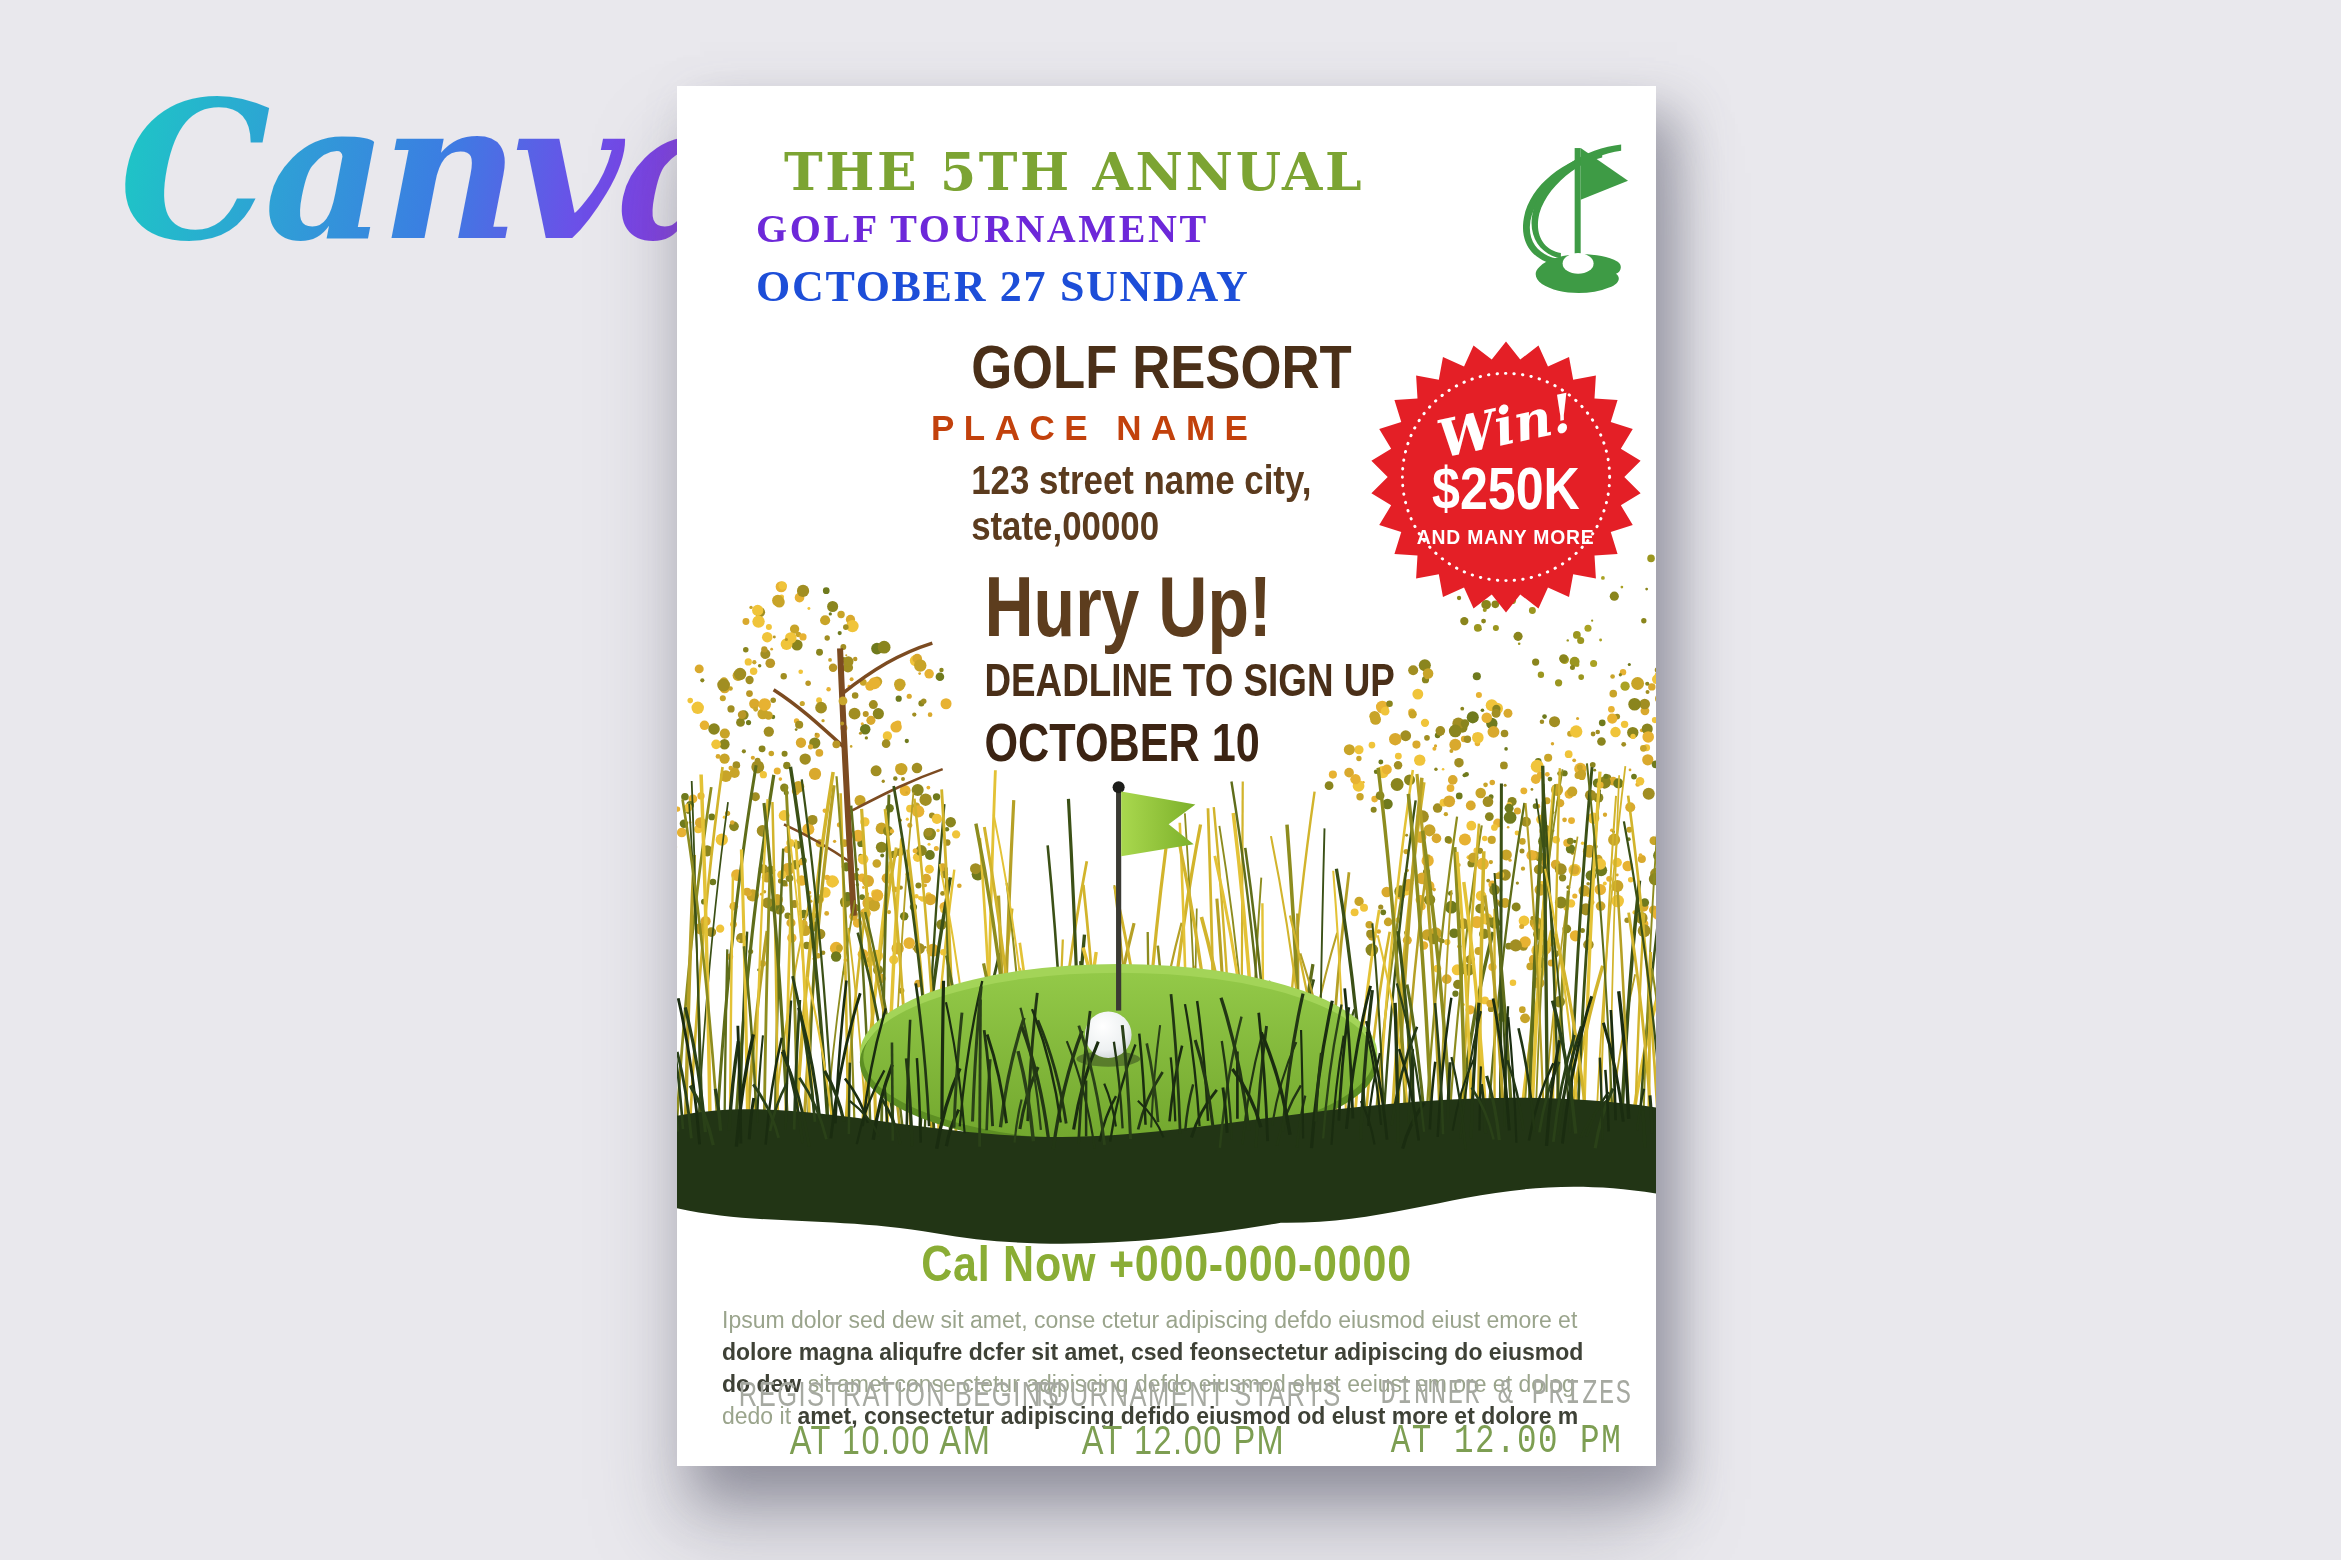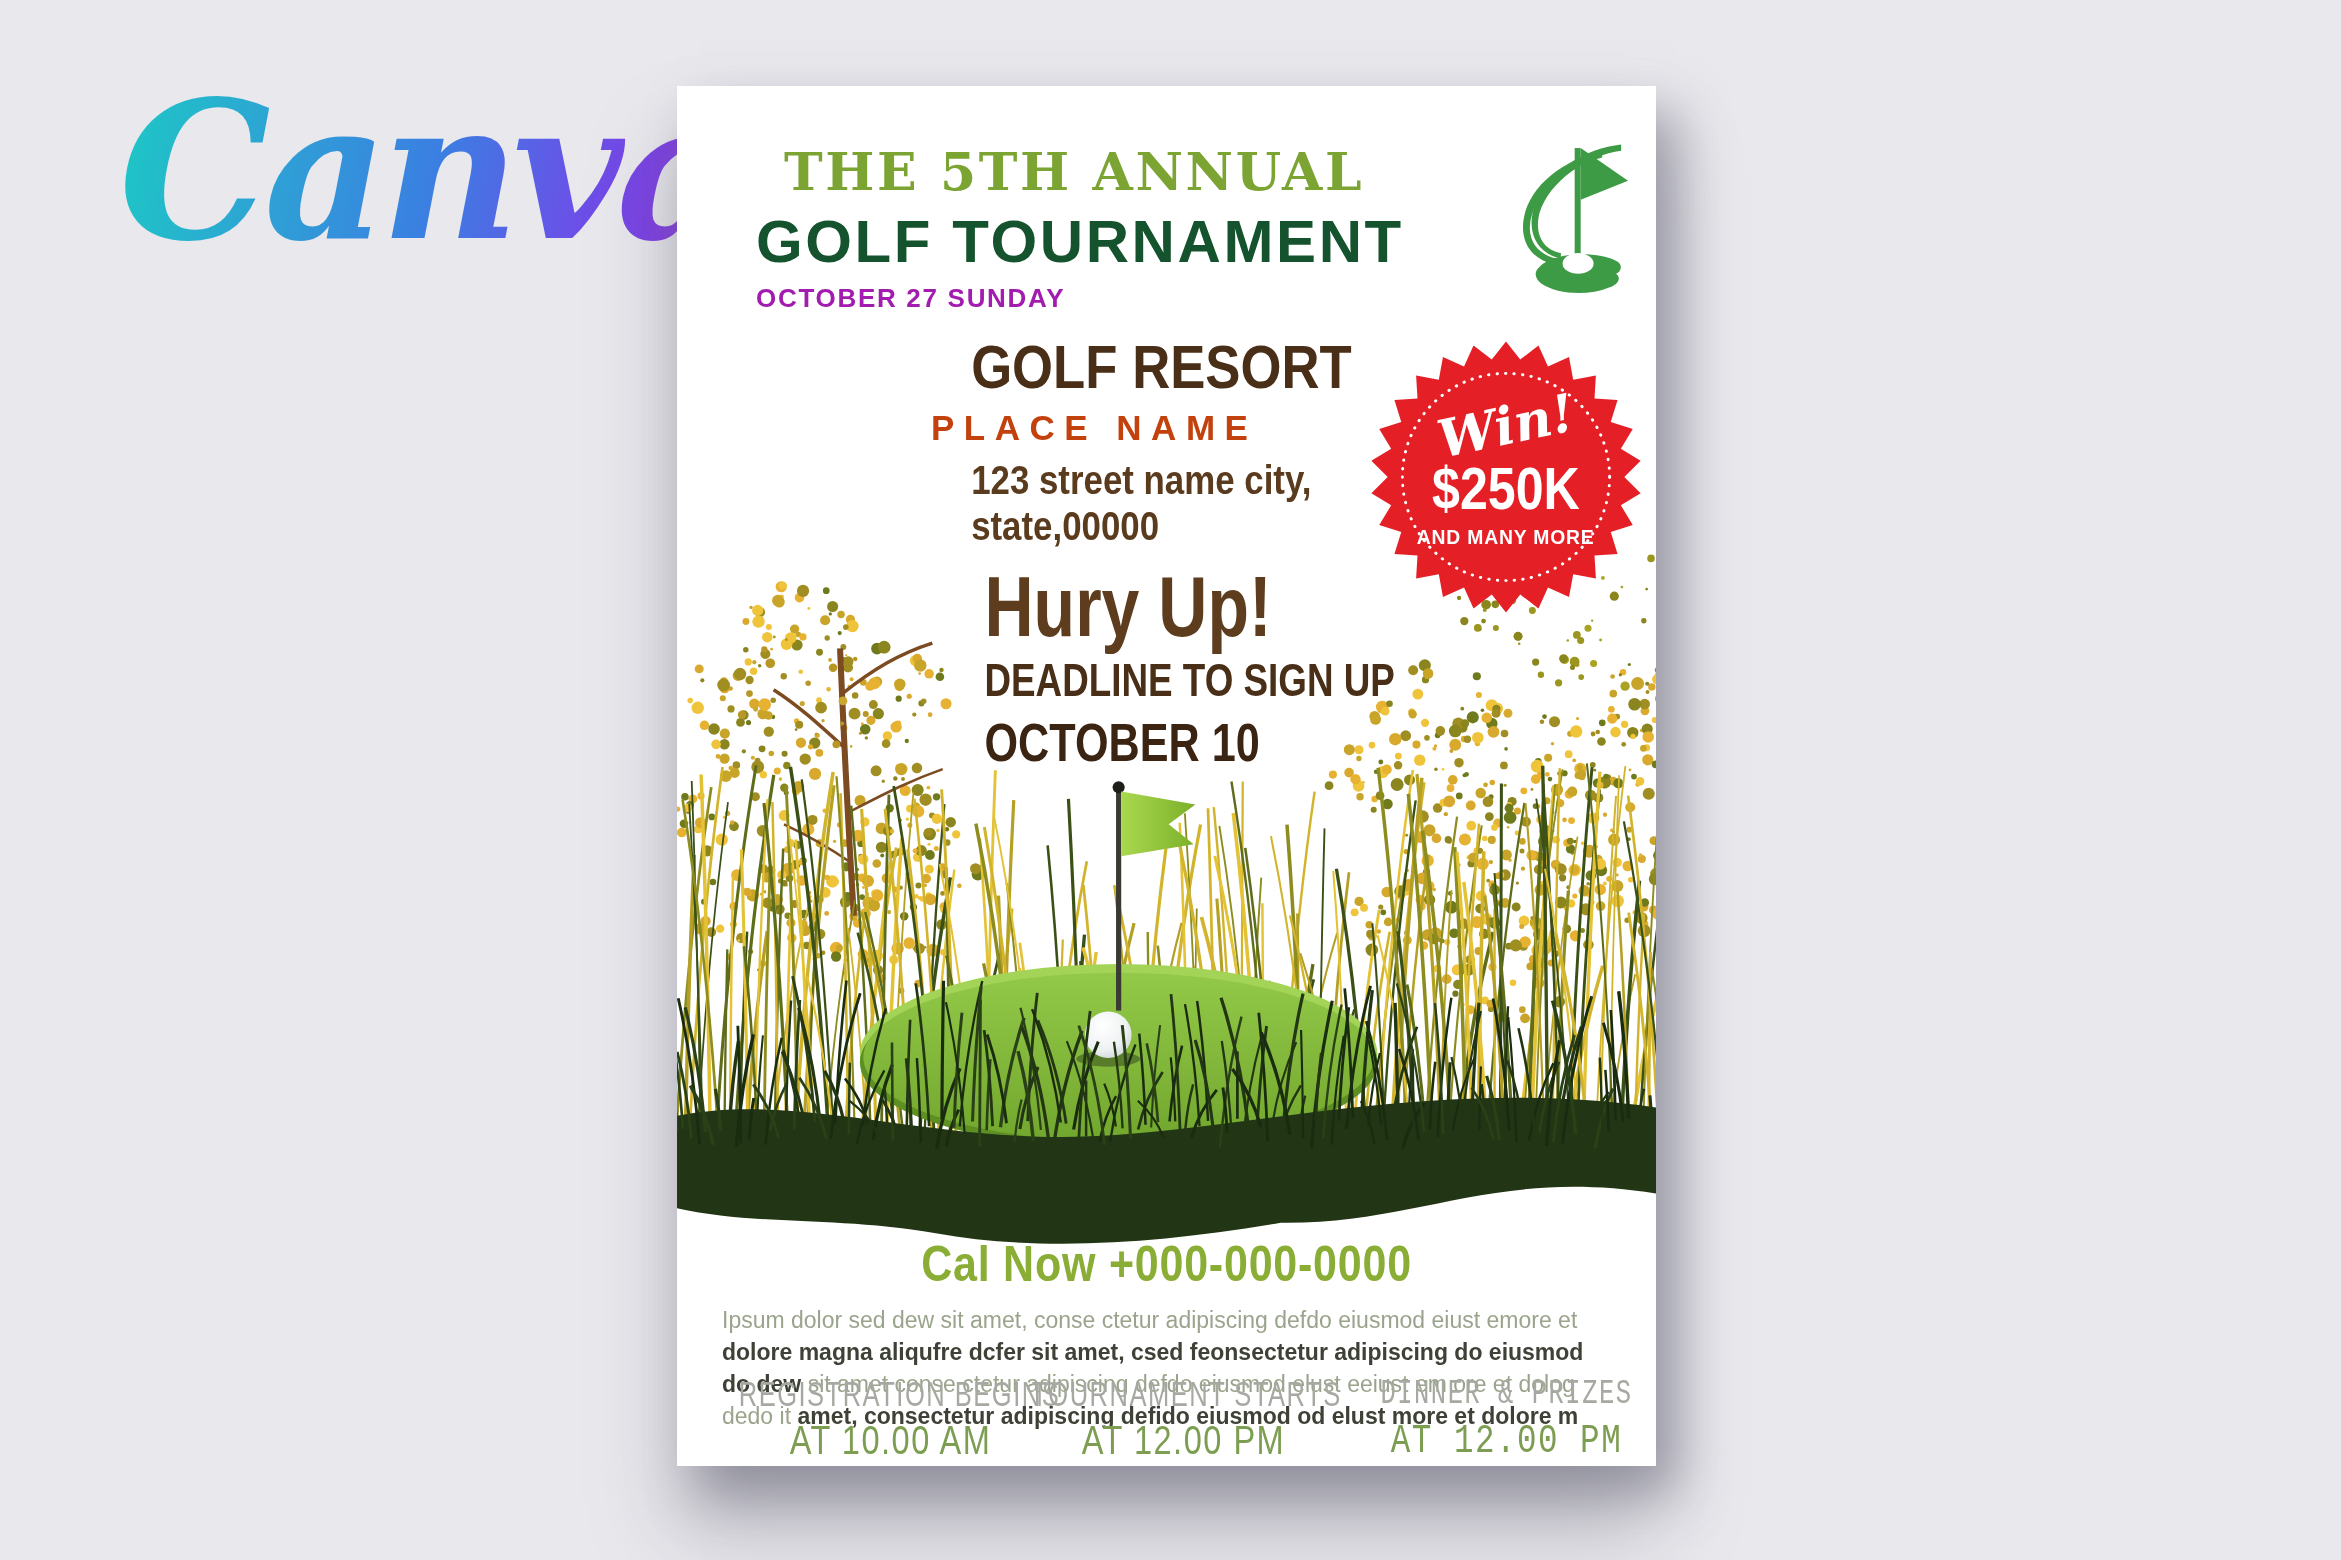--- a/index.html
+++ b/index.html
@@ -18,22 +18,22 @@
     box-shadow:22.4px 26px 47px rgba(110,110,125,.55), 0 60px 78px rgba(110,110,125,.40);}
   .scene{position:absolute;left:0;top:0;width:979px;height:1380px;z-index:1;pointer-events:none;}
 
   .abs{position:absolute;}
   .cond{transform:scaleX(.85);transform-origin:center;}
   .cond8{transform:scaleX(.8);transform-origin:center;}
 
   
   .t-block{left:79px;top:53px;width:690px;z-index:2;}
   .t1{font-family:"DejaVu Serif",serif;font-weight:bold;font-size:52px;line-height:1.25;color:#7ca433;letter-spacing:2.6px;margin-left:28px;}
-  .t2{font-family:Liberation Sans, sans-serif;font-weight:bold;font-size:60px;line-height:1.25;color:#14532d;letter-spacing:2.6px;}
-  .t3{font-family:Liberation Sans, sans-serif;font-weight:bold;font-size:26px;line-height:1.5;color:#a21caf;letter-spacing:1.7px;}
+  .t2{font-family:Liberation Serif, serif;font-weight:bold;font-size:40px;line-height:1.25;color:#6d28d9;letter-spacing:2.6px;}
+  .t3{font-family:Liberation Serif, serif;font-weight:bold;font-size:44px;line-height:1.5;color:#1d4ed8;letter-spacing:1.7px;}
 
   
   .mark{left:815px;top:50px;width:155px;height:164px;z-index:2;}
 
   
   .ribbon{left:67px;top:259px;width:190px;height:293px;z-index:3;
     background:linear-gradient(168deg,#7e5f22 0%,#b9953f 9%,#f0d98f 30%,#e4c674 47%,#c6a14b 66%,#a98734 86%,#96762b 100%);
     clip-path:polygon(0 0,100% 0,100% 100%,50% 69%,0 100%);
     text-align:center;color:#171310;}
   .rb-label{margin-top:22.4px;font-size:33px;font-weight:bold;transform:scaleX(.9);}

